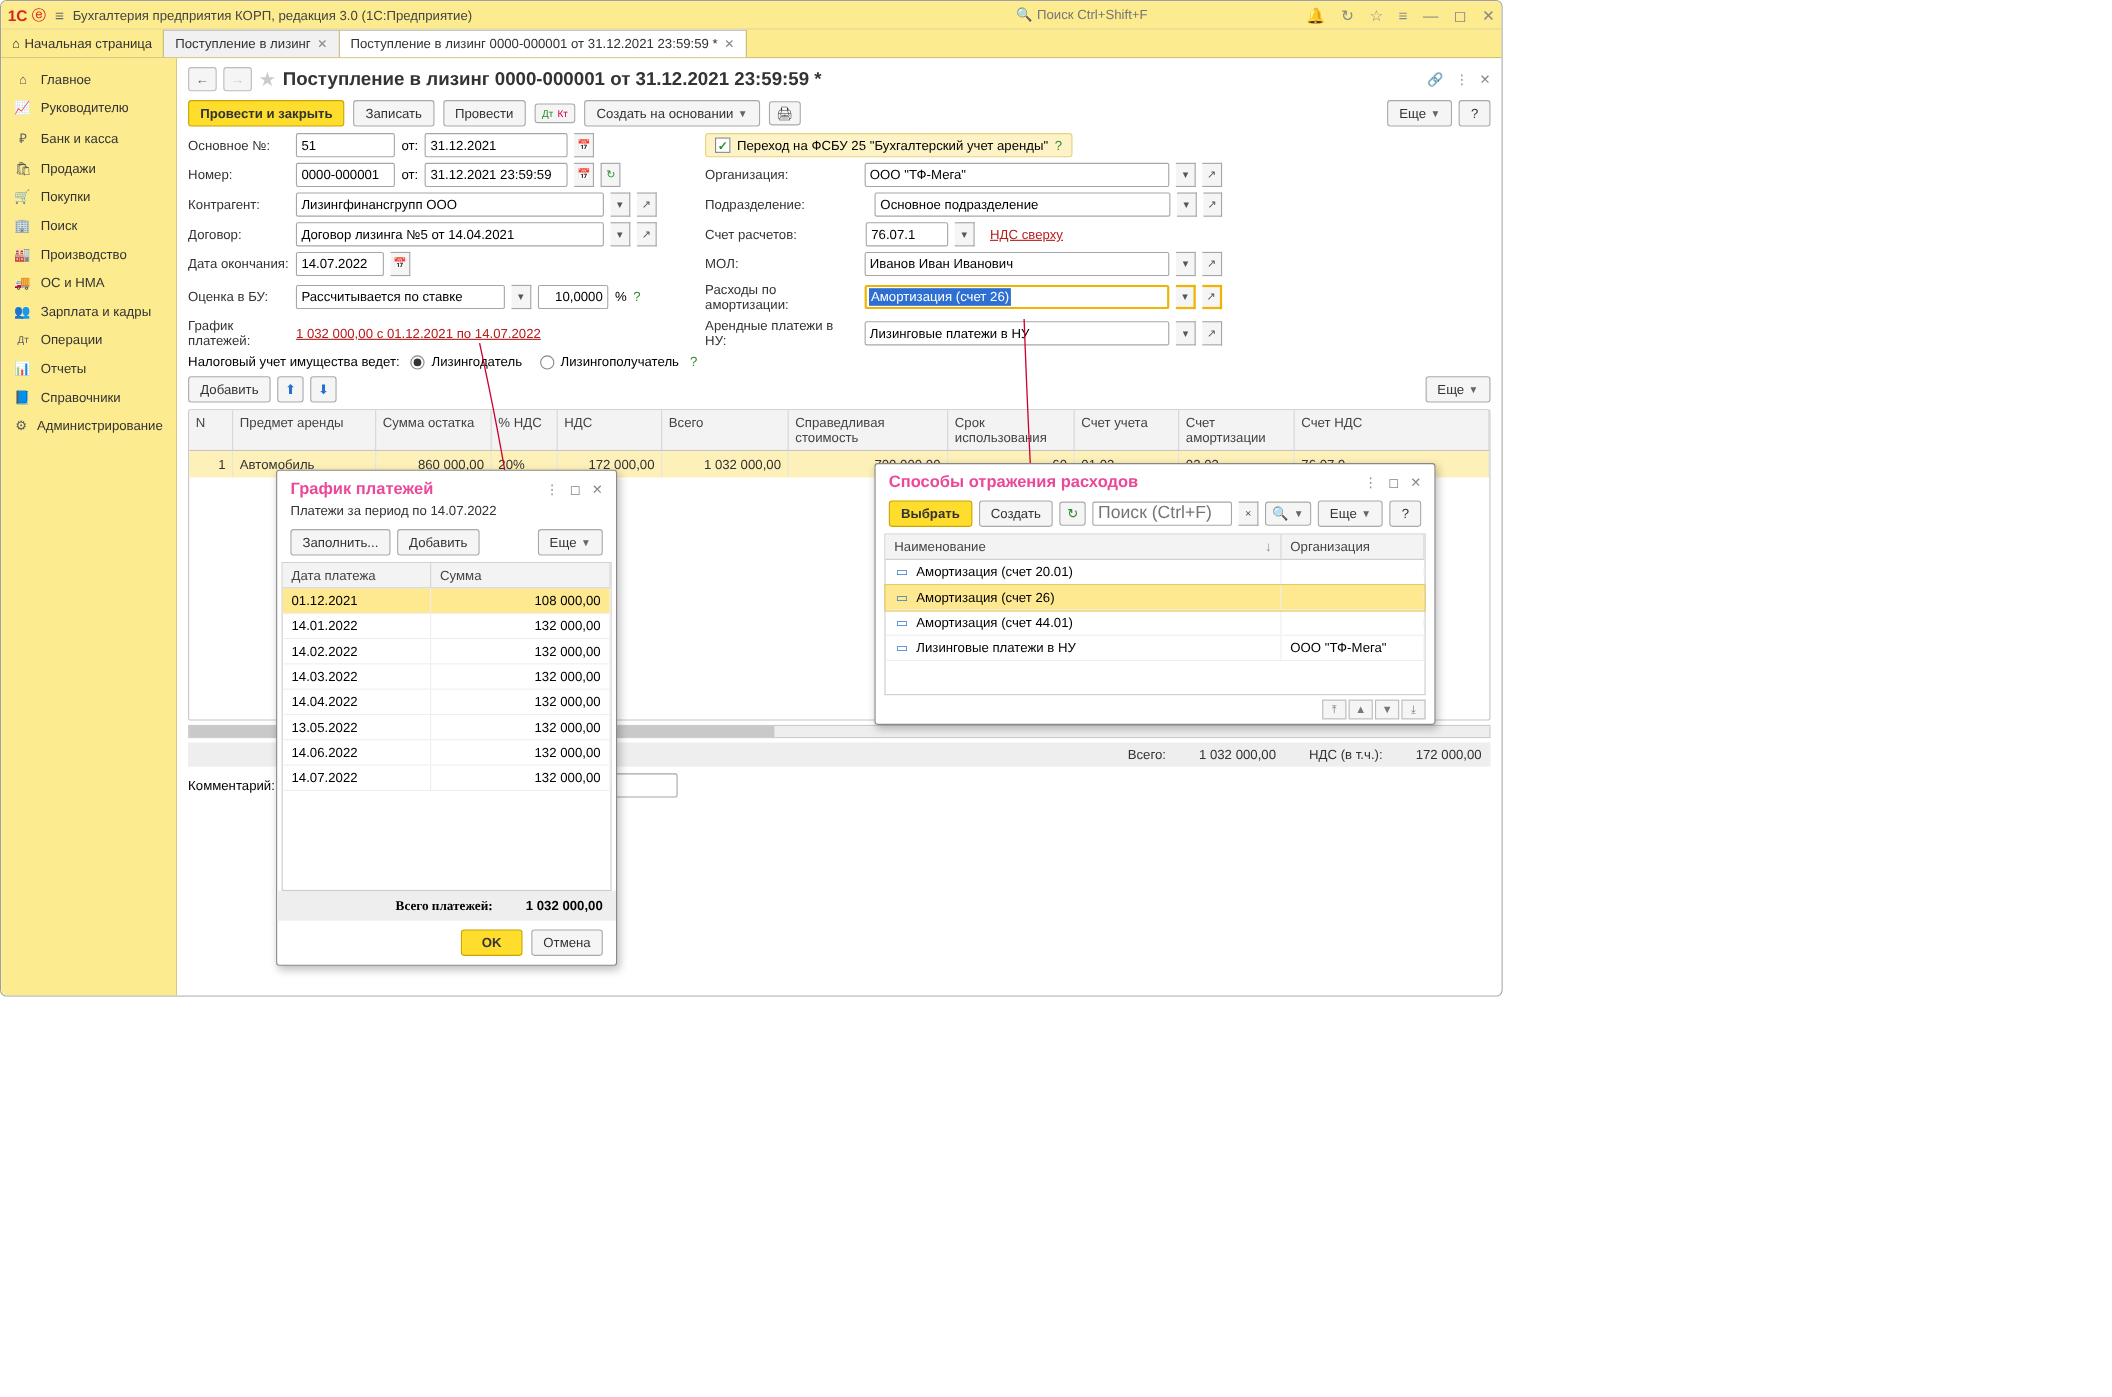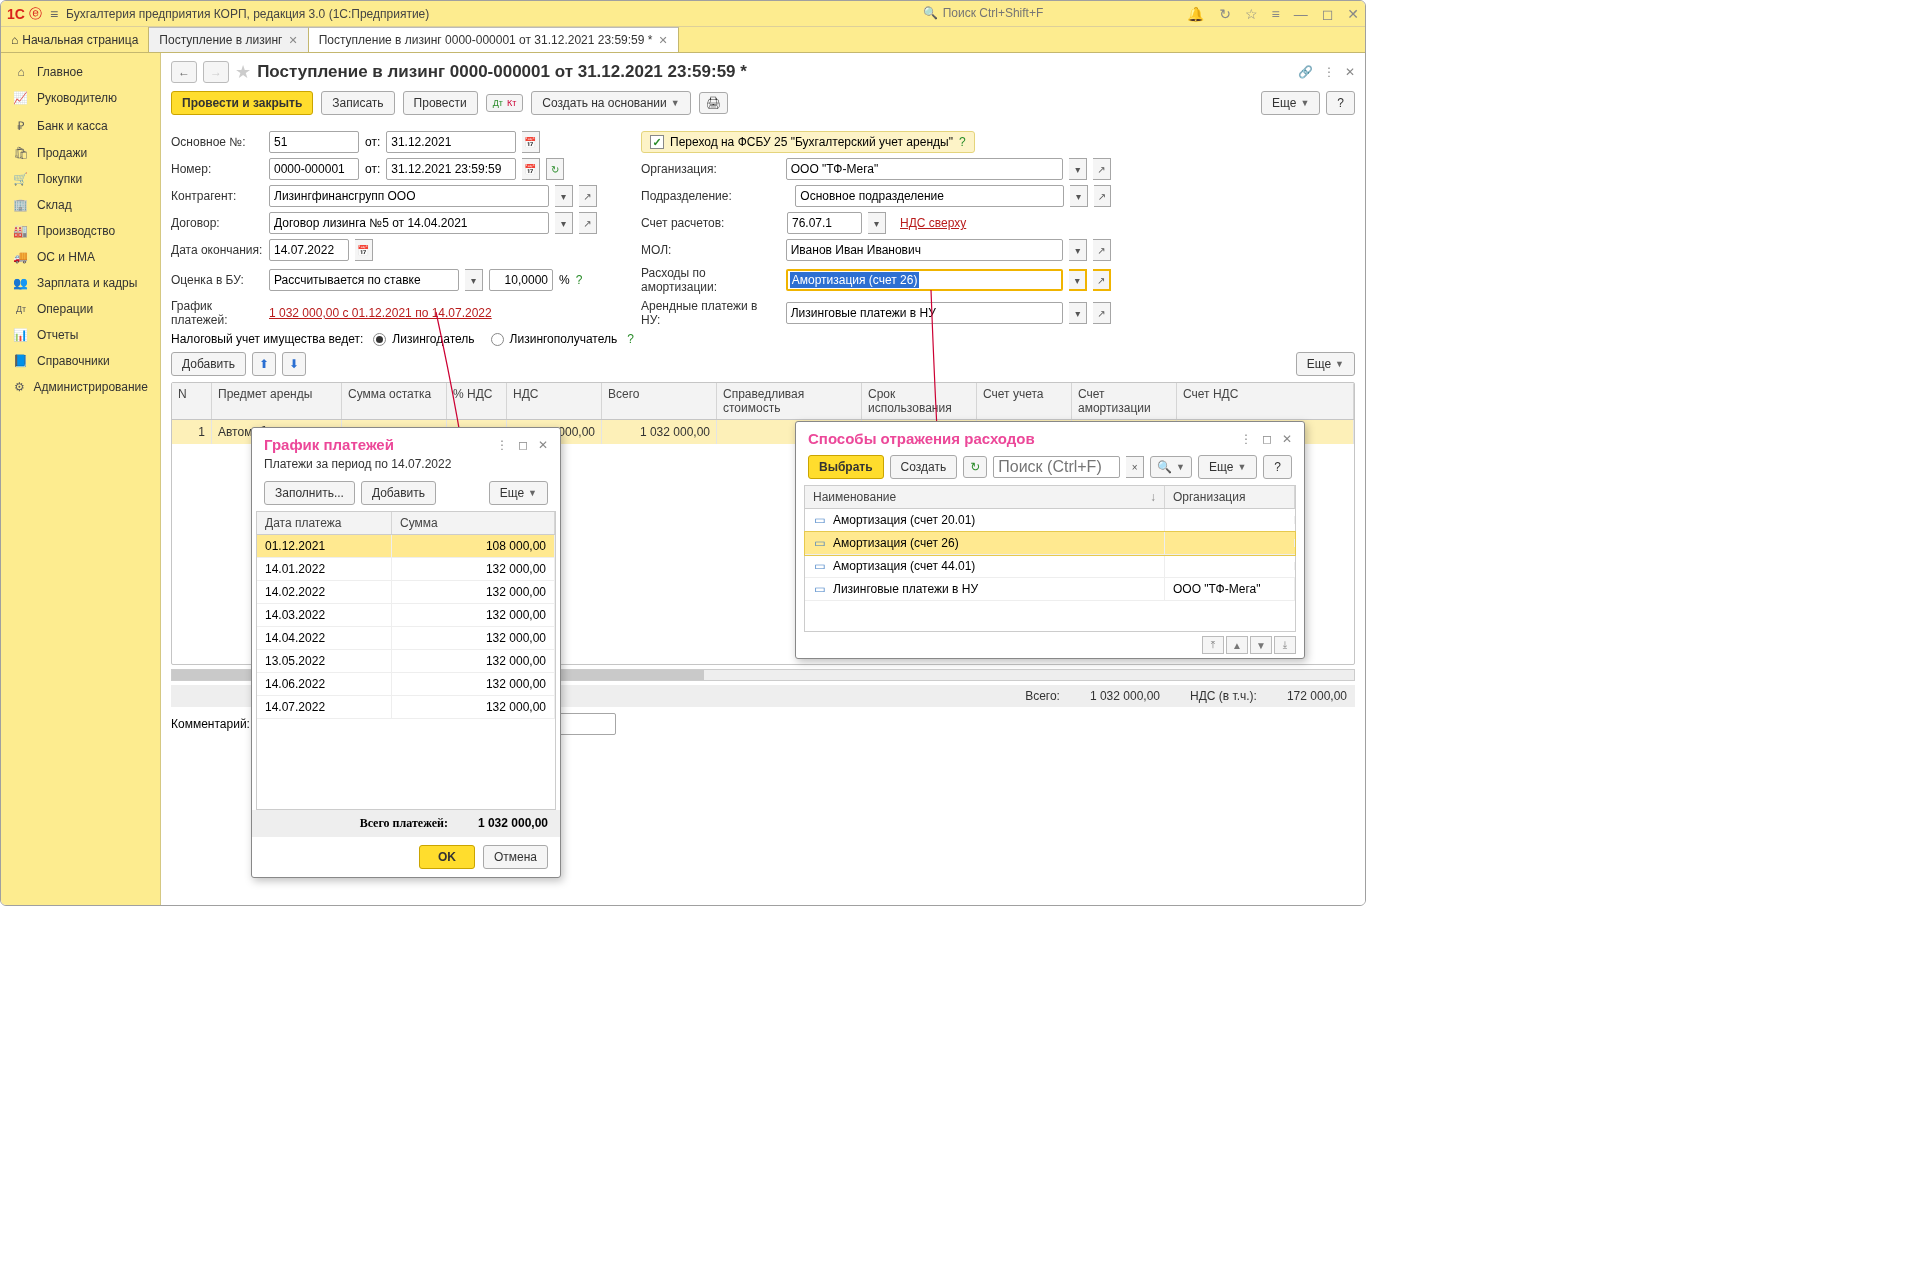--- a/index.html
+++ b/index.html
@@ -22,21 +22,21 @@
 .content-area { position:absolute; top:52px; left:0; right:0; bottom:0; display:flex;}
 .sidebar { width:160px; background:#fdec8f; border-right:1px solid #d5c882; padding:6px 0;}
 .side-item { display:flex; align-items:center; gap:8px; padding:6px 12px; color:#333; cursor:pointer;}
 .side-icon { width:16px; text-align:center; color:#5c5c5c;}
 .main { flex:1; position:relative; background:#fff; padding:8px 10px; overflow:hidden;}
 .doc-header { display:flex; align-items:center; gap:6px; margin-bottom:8px;}
 .nav-btn { border:1px solid #bbb; background:#f5f5f5; width:26px; height:22px; border-radius:3px; display:flex; align-items:center; justify-content:center; color:#666; cursor:pointer;}
 .star { color:#ccc; font-size:18px;}
 .doc-title { font-size:17px; font-weight:bold; color:#333;}
 .doc-header-right { margin-left:auto; display:flex; gap:10px; color:#888;}
-.toolbar { display:flex; gap:8px; margin-bottom:16px; align-items:center;}
+.toolbar { display:flex; gap:8px; margin-bottom:6px; align-items:center;}
 .btn { border:1px solid #a9a9a9; background:#f5f5f5; padding:4px 10px; border-radius:3px; cursor:pointer; color:#333; display:inline-flex; align-items:center; gap:4px;}
 .btn.yellow { background:#ffdd2d; border-color:#caa400; font-weight:bold;}
 .btn.icon-only { padding:3px 6px;}
 .btn .caret { font-size:9px; color:#666;}
 .more-right { margin-left:auto; display:flex; gap:6px;}
 .form-grid { display:grid; grid-template-columns: 450px 470px; column-gap:20px; row-gap:5px; margin-bottom:6px;}
 .form-row { display:flex; align-items:center; gap:6px;}
 .lbl { width:92px; color:#333;}
 .lbl-wide { width:140px; color:#333;}
 .input { border:1px solid #a6a6a6; background:#fff; height:22px; padding:0 4px; display:flex; align-items:center; border-radius:2px;}
@@ -137,21 +137,21 @@
     <div class="side-item">
         <span class="side-icon">🛍</span>
         <span>Продажи</span>
       </div>
     <div class="side-item">
         <span class="side-icon">🛒</span>
         <span>Покупки</span>
       </div>
     <div class="side-item">
         <span class="side-icon">🏢</span>
-        <span>Склад</span>
+        <span>Поиск</span>
       </div>
     <div class="side-item">
         <span class="side-icon">🏭</span>
         <span>Производство</span>
       </div>
     <div class="side-item">
         <span class="side-icon">🚚</span>
         <span>ОС и НМА</span>
       </div>
     <div class="side-item">

